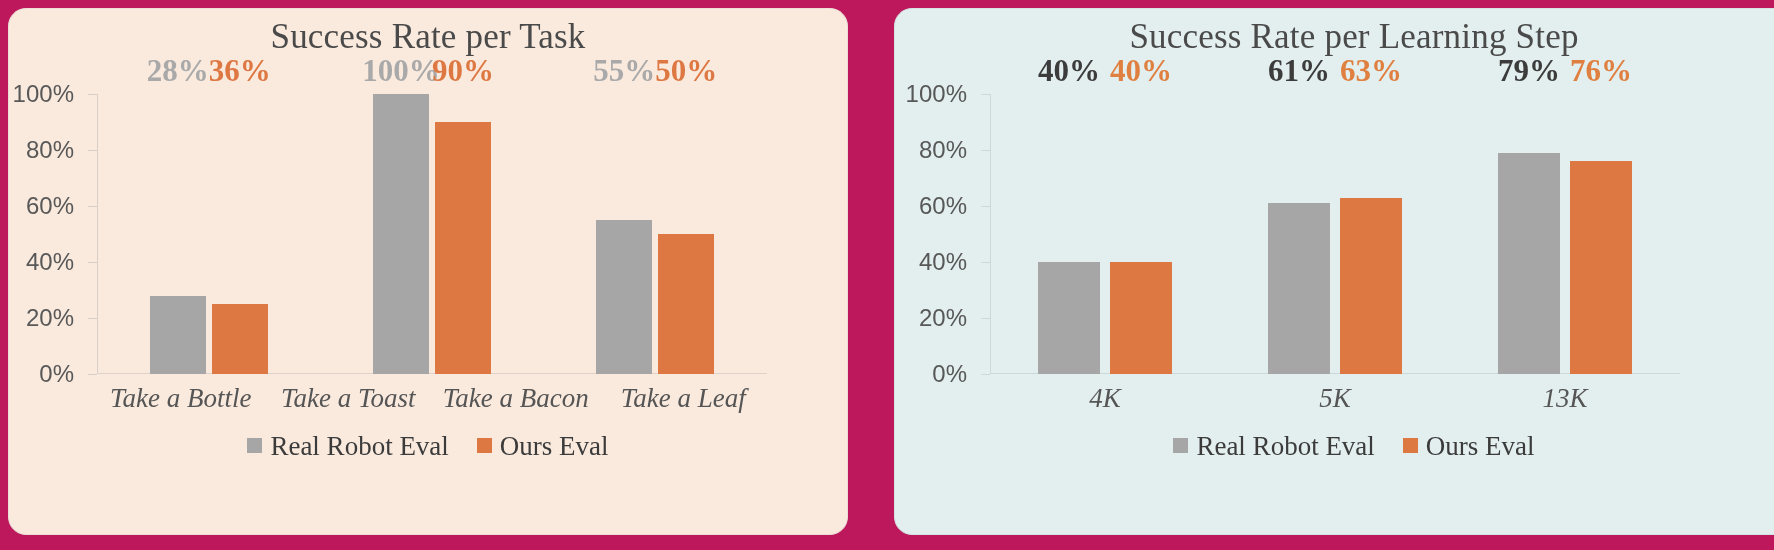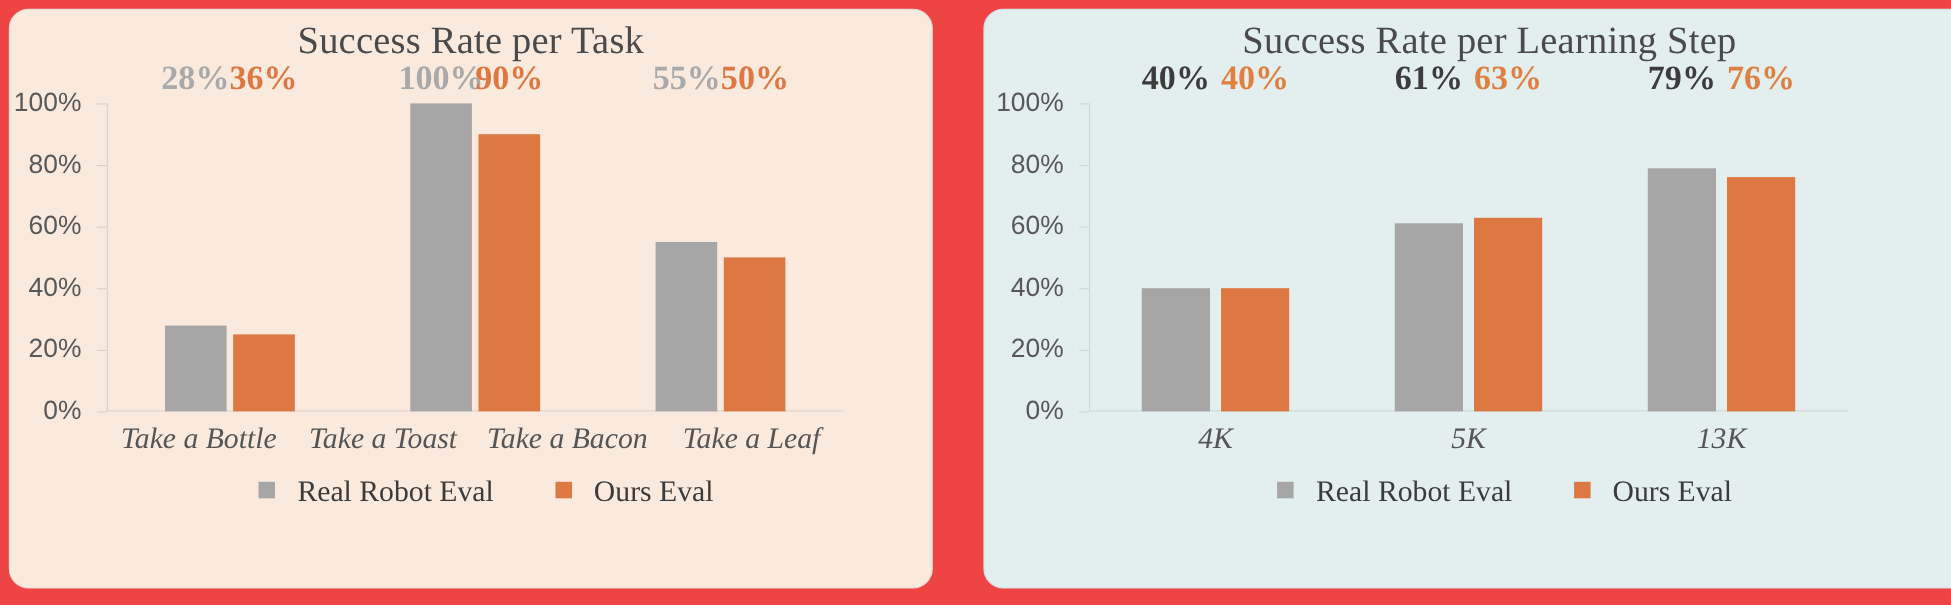--- a/index.html
+++ b/index.html
@@ -10,21 +10,21 @@
   body {
     width: 1774px;
     height: 550px;
     font-family: "Liberation Serif", "DejaVu Serif", serif;
     overflow: hidden;
   }
   .board {
     position: relative;
     width: 1774px;
     height: 550px;
-    background: #ef4444;
+    background: #be185d;
   }
 
   
   .panel {
     position: absolute;
     border-radius: 18px;
     box-sizing: border-box;
     overflow: hidden;
   }
   .panel.left {
@@ -189,22 +189,21 @@
     right: 0;
     top: 422px;
     display: flex;
     justify-content: center;
     align-items: center;
     gap: 28px;
   }
   .legend-item {
     display: flex;
     align-items: center;
-    gap: 20px;
-    margin-left: 28px;
+    gap: 8px;
   }
   .legend-swatch {
     width: 15px;
     height: 15px;
     background: #a6a6a6;
     display: inline-block;
     margin-bottom: 2px;
   }
   .legend-swatch.sw-ours { background: #dd7843; }
   .legend-text {

